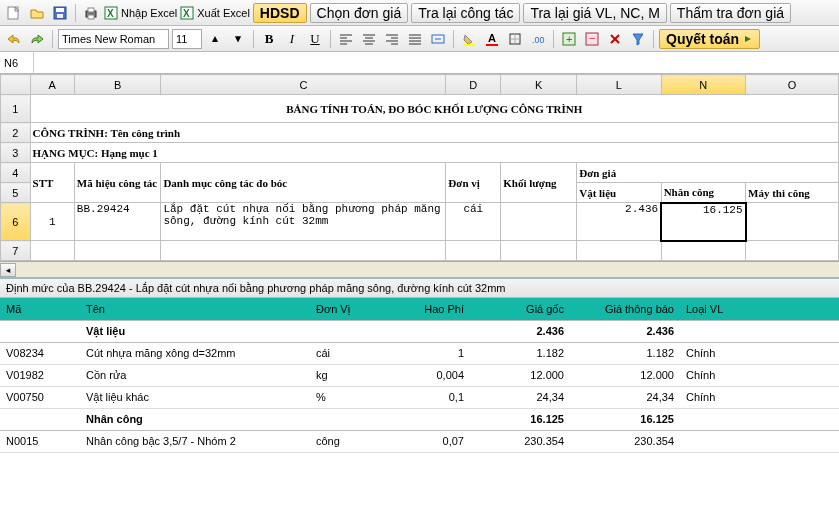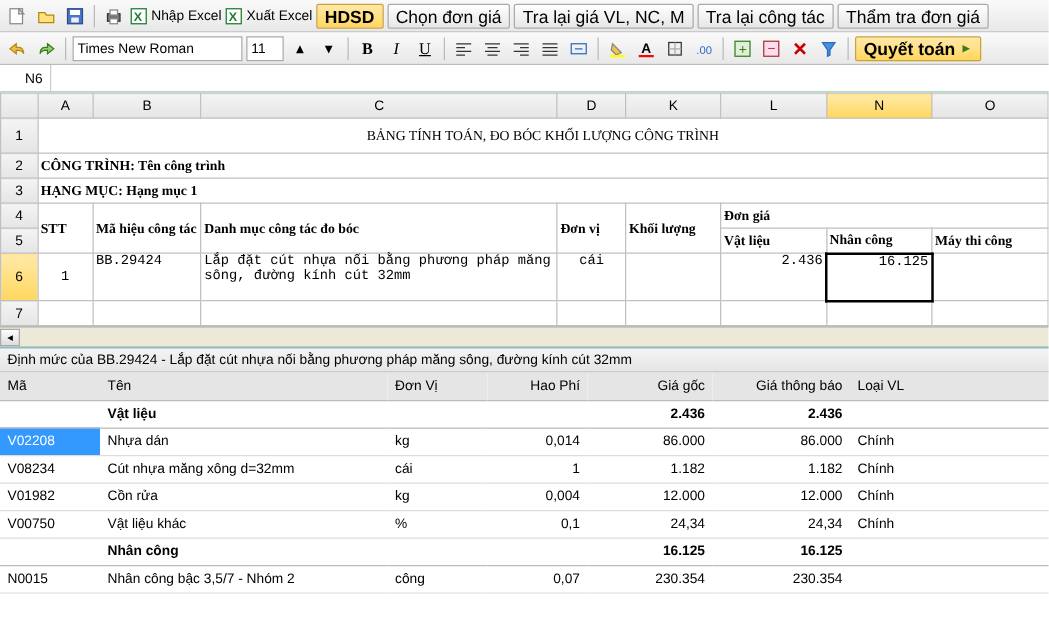--- a/index.html
+++ b/index.html
@@ -6,43 +6,43 @@
   body { font-family: Tahoma, Arial, sans-serif; font-size: 11px; color: #000; background: #fff; width: 839px; }
   .toolbar { display: flex; align-items: center; gap: 3px; padding: 2px 4px; border-bottom: 1px solid #bbb; background: linear-gradient(#fafafa,#e8e8e8); height: 26px; }
   .toolbar.second { height: 26px; }
   .icon-btn { width: 20px; height: 20px; display: inline-flex; align-items: center; justify-content: center; border: 1px solid transparent; border-radius: 2px; cursor: pointer; }
   .divider { width: 1px; height: 18px; background: #bbb; margin: 0 2px; }
   .ribbon-btn { display: inline-flex; align-items: center; padding: 2px 6px; border: 1px solid #aaa; background: linear-gradient(#fff,#e6e6e6); border-radius: 2px; cursor: pointer; font-size: 14px; height: 20px; white-space: nowrap; }
   .ribbon-btn.orange { background: linear-gradient(#ffe9a8,#ffd75f); border-color: #c9a23a; font-weight: bold; }
   .excel-label { display: inline-flex; align-items: center; gap: 3px; color: #000; font-size: 11px; cursor: pointer; }
   select, input[type=text].font-family, input[type=text].font-size { border: 1px solid #aaa; height: 20px; font-size: 11px; padding: 0 3px; background:#fff; }
   .cellref-row { display: flex; align-items: center; border-bottom: 1px solid #9ca; height: 22px; }
-  .cellref { width: 34px; border-right: 1px solid #ccc; padding: 0 20px; height: 100%; display:flex; align-items:center; }
+  .cellref { width: 34px; border-right: 1px solid #ccc; padding: 0 4px; height: 100%; display:flex; align-items:center; }
   .formula { flex:1; border:1px solid #ccc; margin:1px 2px; height:18px; padding:0 4px; display:flex; align-items:center; background:#fff; }
   .grid-wrap { position: relative; overflow: hidden; }
   table.grid { border-collapse: collapse; width: 100%; table-layout: fixed; }
   table.grid th, table.grid td { border: 1px solid #c0c0c0; font-size: 11px; padding: 0 2px; height: 20px; text-align: left; vertical-align: middle; }
   table.grid th { background: linear-gradient(#f4f4f4,#e5e5e5); text-align: center; font-weight: normal; }
   table.grid th.rowh { width: 28px; }
   table.grid th.selected { background: linear-gradient(#ffe9a8,#ffd75f); }
   table.grid td.rowh-sel { background: linear-gradient(#ffe9a8,#ffd75f); text-align: center; }
   table.grid td.rowh { text-align:center; background: linear-gradient(#f4f4f4,#e5e5e5); }
-  .sheet-title { font-weight: normal; font-family: "Times New Roman", serif; font-size: 18px; text-align: left; }
+  .sheet-title { font-weight: bold; font-family: "Times New Roman", serif; font-size: 18px; text-align: left; }
   .sheet-sub { font-weight: bold; font-family: "Times New Roman", serif; font-size: 13px; text-align: center; }
   .header-cell { font-weight: bold; text-align: center; font-family: Liberation Serif, serif; }
   .data-cell { font-family: Liberation Mono, monospace; font-size: 12px; }
   .right { text-align: right !important; }
   .center { text-align: center !important; }
   .sel-cell { border: 2px solid #000 !important; position:relative; }
   .scroll-stub { height: 16px; background: #ece9d8; border-top:1px solid #aaa; display:flex; align-items:center; }
   .scroll-stub .arrow { width:16px; height:14px; border:1px solid #aaa; background: linear-gradient(#fdfdfd,#ddd); display:flex; align-items:center; justify-content:center; font-size:9px; }
   .panel-title { background: linear-gradient(#f4f4f4,#e5e5e5); padding: 3px 6px; font-size: 11px; border-bottom:1px solid #bbb; }
   table.detail { border-collapse: collapse; width: 100%; }
   table.detail th, table.detail td { border-bottom: 1px solid #ddd; padding: 4px 6px; font-size: 11px; text-align:left; height:22px; }
-  table.detail th { background: #e5e5e5; font-weight: normal; border-bottom:1px solid #bbb; }
+  table.detail th { background: #14b8a6; font-weight: normal; border-bottom:1px solid #bbb; }
   table.detail tr.cat td { font-weight: bold; border-bottom:1px solid #bbb; }
   table.detail td.row-sel { background: #3399ff; color:#fff; }
   svg { display:block; }
 </style>
 </head>
 <body>
 
 <div class="toolbar">
   <span class="icon-btn">
       <svg width="14" height="14">
@@ -79,38 +79,38 @@
   </span>
   <span class="excel-label">
     <svg width="14" height="14">
         <rect x="1" y="1" width="12" height="12" fill="#fff" stroke="#197b30"></rect>
         <text x="3" y="11" font-size="10" fill="#197b30" font-weight="bold">X</text>
       </svg>
     <span>Xuất Excel</span>
   </span>
   <span class="ribbon-btn orange">HDSD</span>
   <span class="ribbon-btn">Chọn đơn giá</span>
+  <span class="ribbon-btn">Tra lại công tác</span>
   <span class="ribbon-btn">Tra lại giá VL, NC, M</span>
-  <span class="ribbon-btn">Tra lại công tác</span>
   <span class="ribbon-btn">Thẩm tra đơn giá</span>
 </div>
 
 <div class="toolbar second">
   <span class="icon-btn">
       <svg width="14" height="12">
         <path d="M6 2 L1 6 L6 10 L6 7 Q11 7 12 10 Q12 4 6 5 Z" fill="#f3c14b" stroke="#b8860b"></path>
       </svg>
     </span>
   <span class="icon-btn">
       <svg width="14" height="12">
         <path d="M8 2 L13 6 L8 10 L8 7 Q3 7 2 10 Q2 4 8 5 Z" fill="#8fd46a" stroke="#3b7b1e"></path>
       </svg>
     </span>
   <div class="divider"></div>
-  <input type="text" class="font-family" style="width: 136px;" value="Times New Roman">
+  <input type="text" class="font-family" style="width: 111px;" value="Times New Roman">
   <input type="text" class="font-size" style="width: 30px;" value="11">
   <span class="icon-btn" style="font-weight:bold">▴</span>
   <span class="icon-btn" style="font-weight:bold">▾</span>
   <div class="divider"></div>
   <span class="icon-btn" style="font-family:serif;font-weight:bold;font-size:13px">B</span>
   <span class="icon-btn" style="font-family:serif;font-style:italic;font-size:13px">I</span>
   <span class="icon-btn" style="font-family:serif;text-decoration:underline;font-size:13px">U</span>
   <div class="divider"></div>
   <span class="icon-btn">
       <svg width="14" height="12">
@@ -304,29 +304,20 @@
     <tr class="cat">
       <td></td>
       <td>Vật liệu</td>
           <td></td>
           <td></td>
       <td class="right">2.436</td>
       <td class="right">2.436</td>
           <td></td>
     </tr>
     <tr>
-      <td class="row-sel">V02208</td>
-      <td>Nhựa dán</td>
-      <td>kg</td>
-      <td class="right">0,014</td>
-      <td class="right">86.000</td>
-      <td class="right">86.000</td>
-      <td>Chính</td>
-    </tr>
-    <tr>
       <td>V08234</td>
       <td>Cút nhựa măng xông d=32mm</td>
       <td>cái</td>
       <td class="right">1</td>
       <td class="right">1.182</td>
       <td class="right">1.182</td>
       <td>Chính</td>
     </tr>
     <tr>
       <td>V01982</td>

